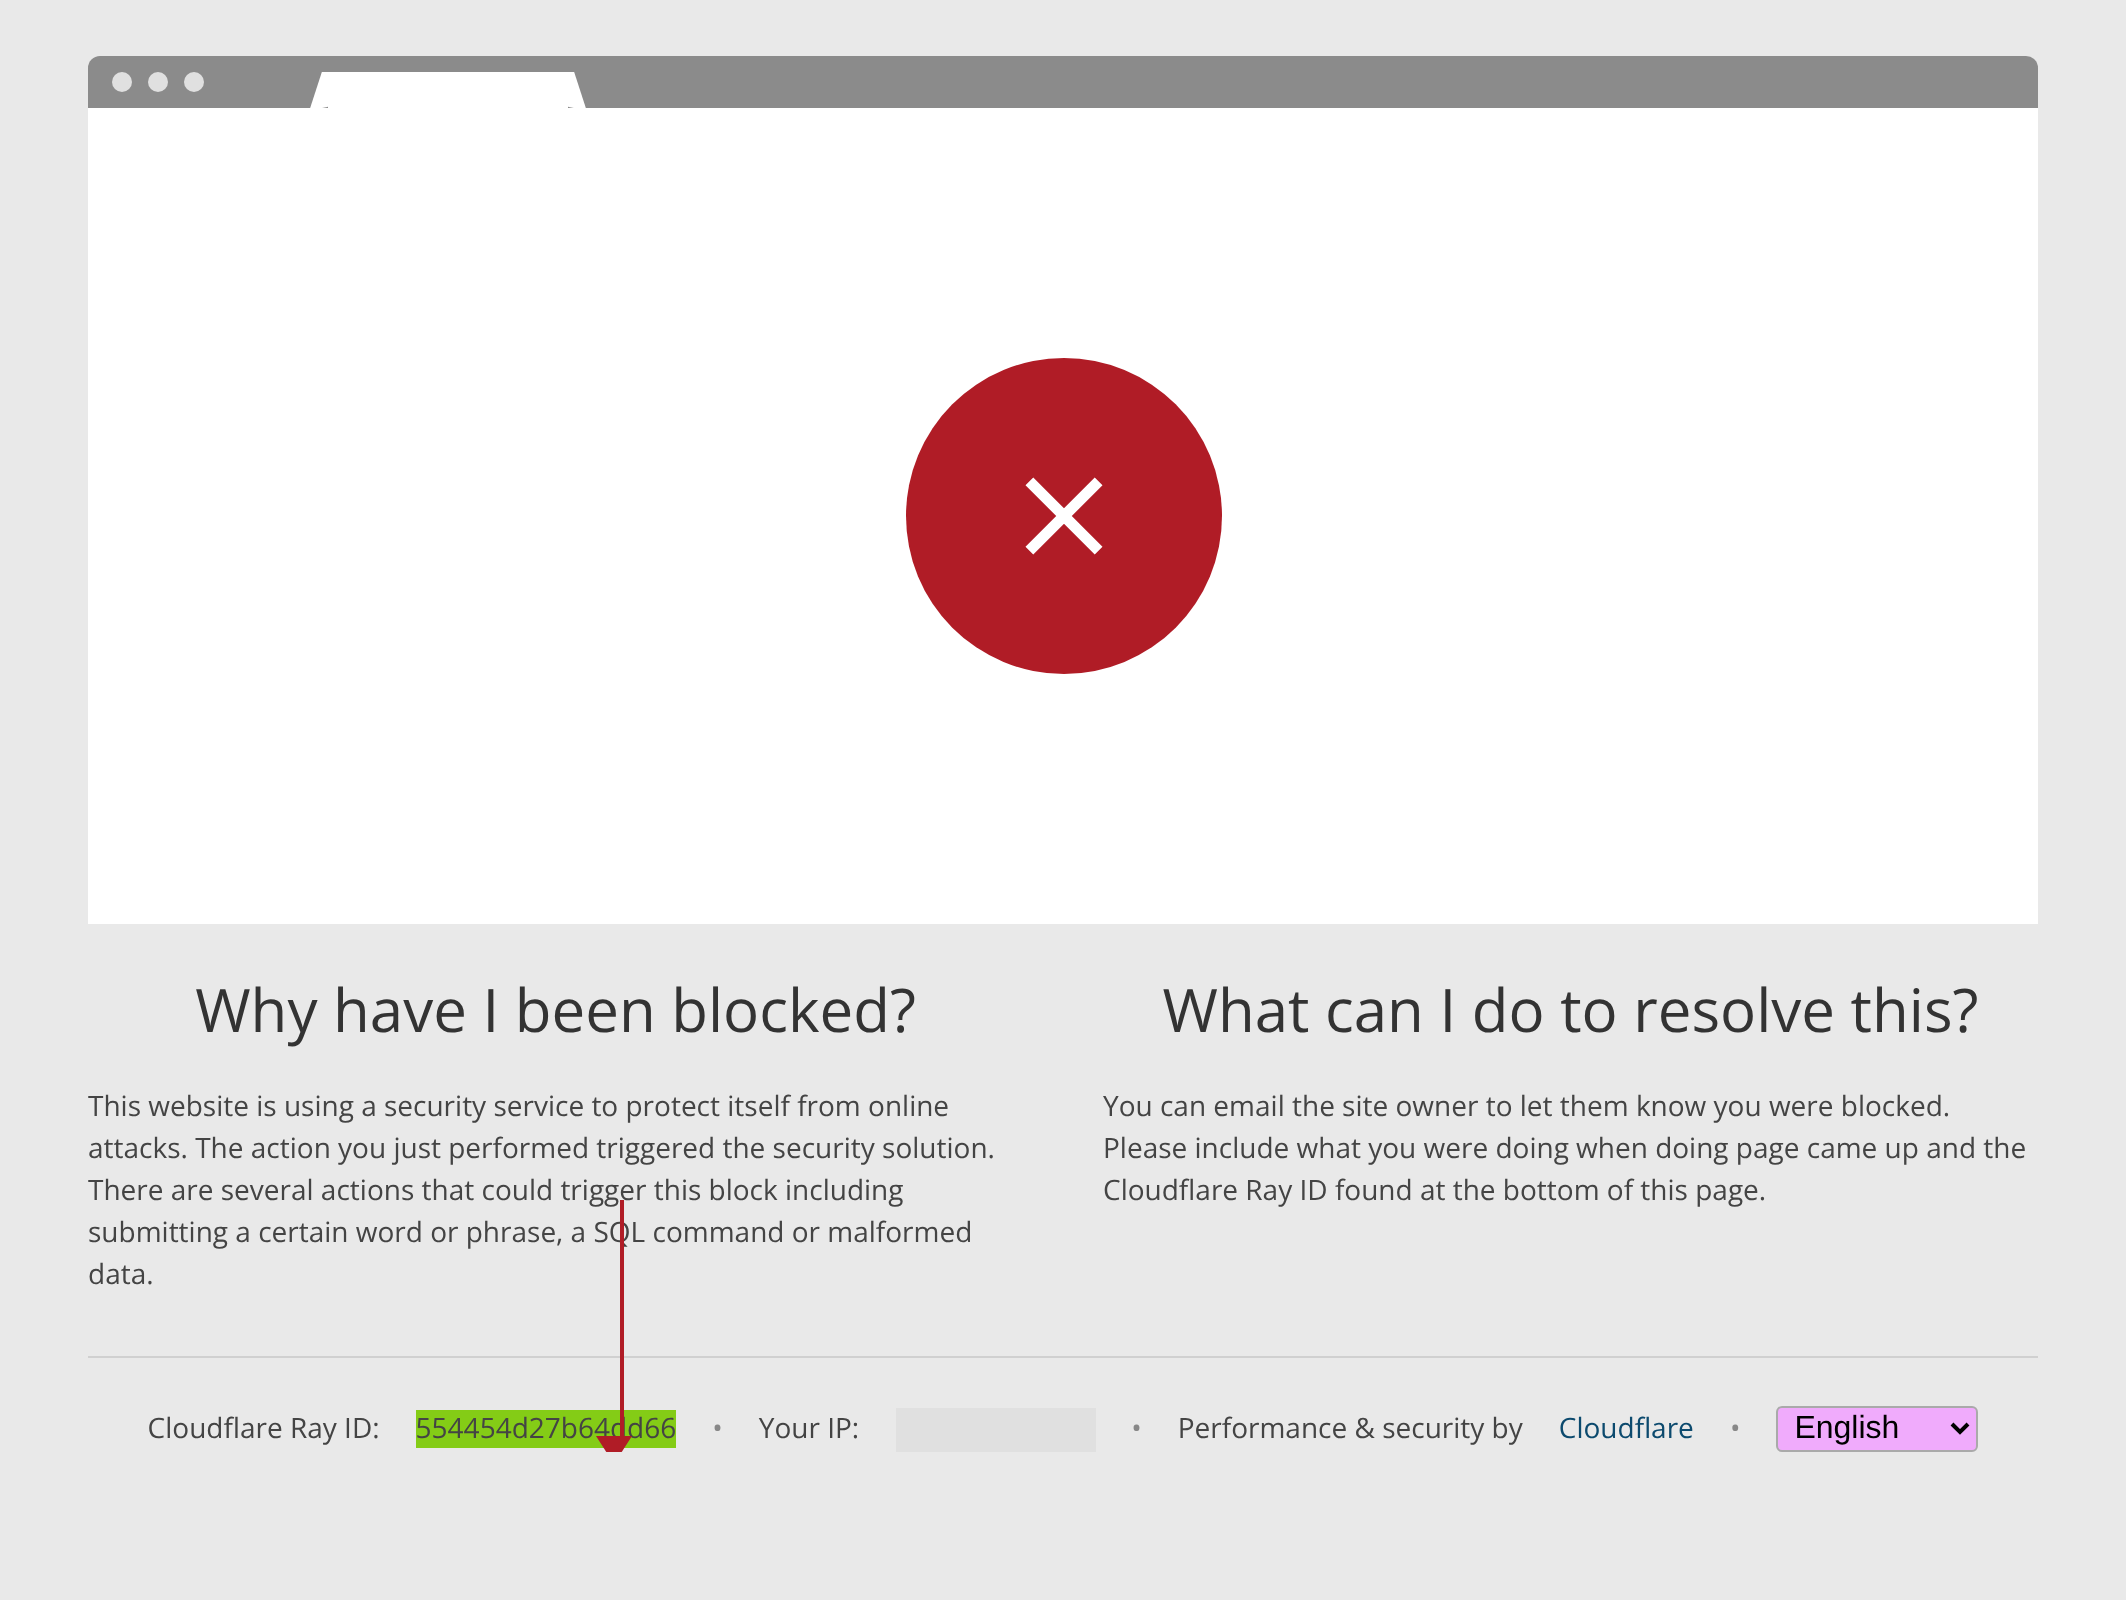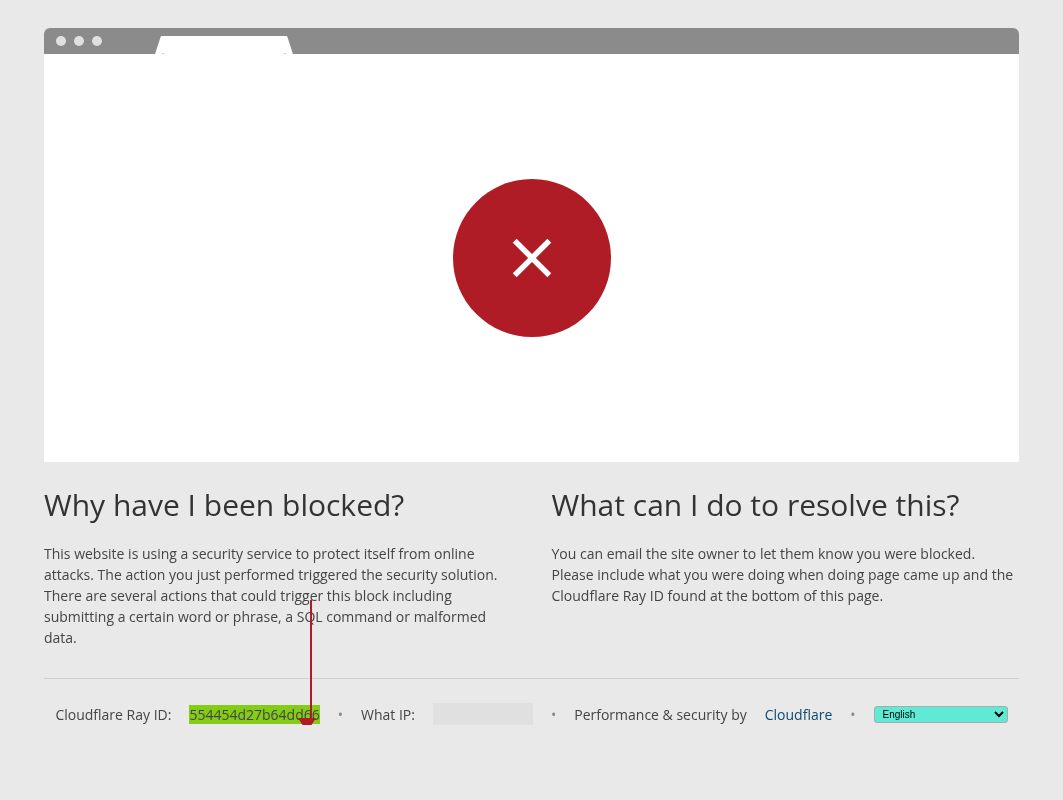--- a/index.html
+++ b/index.html
@@ -99,20 +99,21 @@
       gap: 40px;
     }
     .col {
       flex: 1;
     }
     .col h2 {
       font-weight: 400;
       font-size: 30px;
       color: #333;
       margin-bottom: 18px;
+      text-align: center;
     }
     .col p {
       font-size: 14px;
       line-height: 1.5;
       color: #444;
     }
     
     .arrow {
       position: absolute;
       left: 306px;
@@ -160,24 +161,24 @@
       vertical-align: middle;
     }
     .footer .bull {
       color: #888;
     }
     .footer a {
       color: #0c4a6e;
       text-decoration: none;
     }
     .footer select {
-      font-size: 10px;
+      font-size: 16px;
       padding: 1px 4px;
-      width: 134px;
-      background: #5eead4;
+      width: 101px;
+      background: #f0abfc;
       border: 1px solid #aaa;
       border-radius: 3px;
     }
     .rel-wrap {
       position: relative;
     }
   </style>
 </head>
 <body>
 
@@ -215,21 +216,21 @@
     <div class="arrow-line"></div>
     <div class="arrow-head"></div>
   </div>
 
   <hr class="footer-sep">
 
   <div class="footer">
     <span>Cloudflare Ray ID: </span>
       <span class="ray-id">554454d27b64dd66</span>
     <span class="bull">•</span>
-    <span>What IP: </span>
+    <span>Your IP: </span>
       <span class="ip-box"></span>
     <span class="bull">•</span>
     <span>Performance &amp; security by </span>
       <a href="#">Cloudflare</a>
     <span class="bull">•</span>
     <select>
       <option>English</option>
     </select>
   </div>
 

